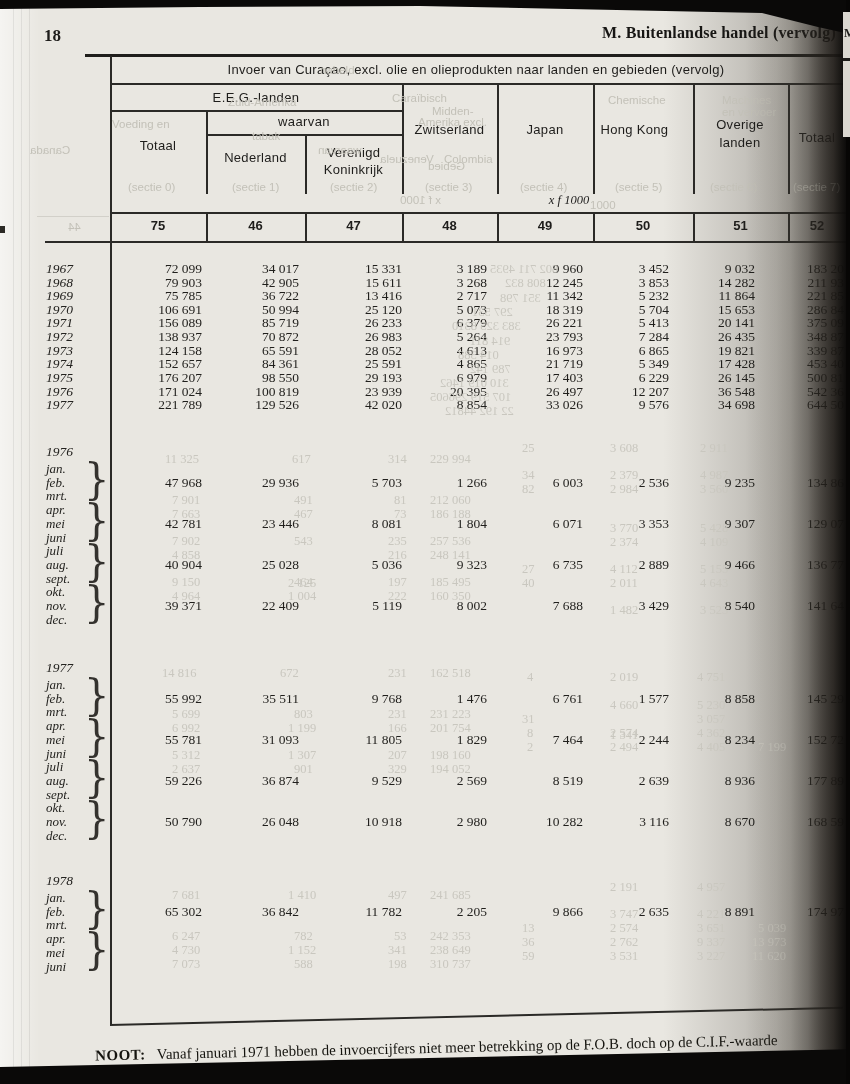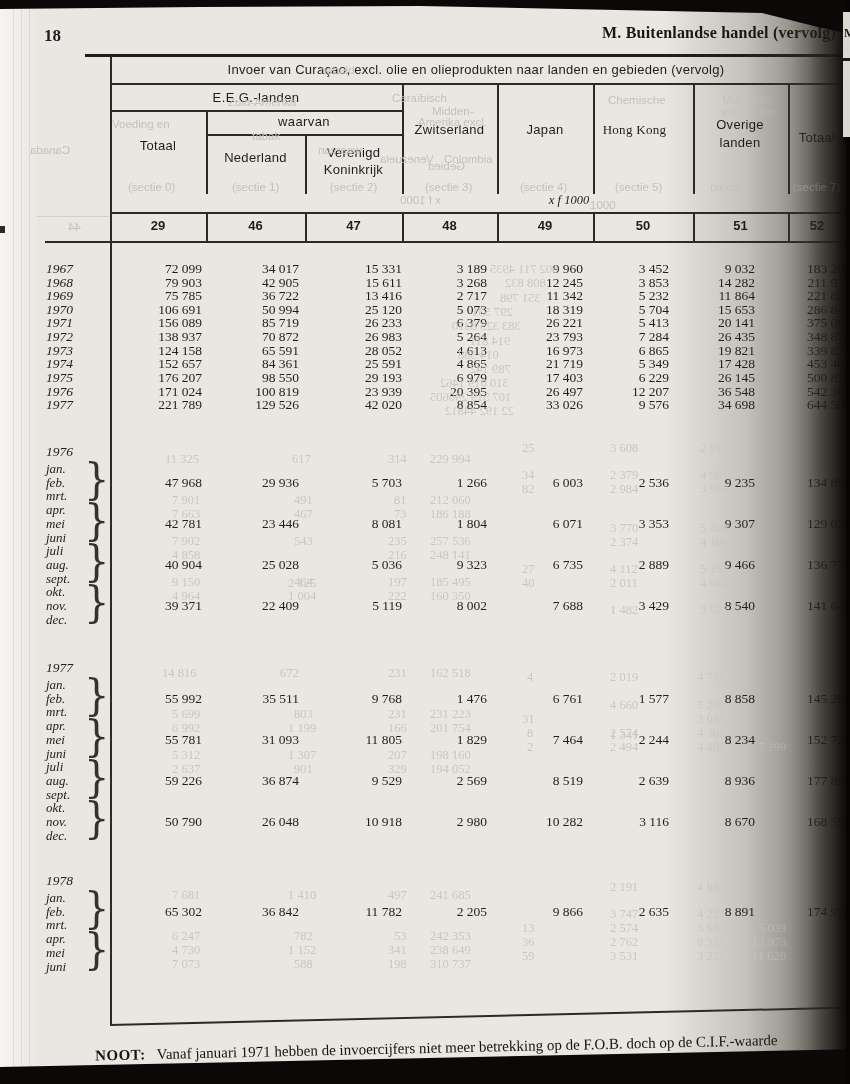--- a/index.html
+++ b/index.html
@@ -49,21 +49,21 @@
       font:13px "Liberation Sans",sans-serif;color:#1e1d1b;letter-spacing:.3px;}
   .ghead{position:absolute;text-align:center;font:13px "Liberation Sans",sans-serif;color:#1e1d1b;letter-spacing:.4px;}
   #eeg{left:110px;top:86px;width:292px;}
   #waarvan{left:206px;top:110px;width:196px;}
   .chead{position:absolute;text-align:center;font:13px "Liberation Sans",sans-serif;color:#1e1d1b;letter-spacing:.3px;}
   .h0{left:110px;width:96px;top:134px;}
   .h1{left:206px;width:99px;top:146px;}
   .h2{left:305px;width:97px;top:140px;line-height:17px;}
   .h3{left:402px;width:95px;top:118px;}
   .h4{left:497px;width:96px;top:118px;}
-  .h5{left:593px;width:83px;top:118px;font-family:Liberation Serif, serif;}
+  .h5{left:593px;width:83px;top:118px;}
   .h6{left:705px;width:70px;top:112px;line-height:18px;}
   .h7{left:788px;width:58px;top:126px;}
   #unit{position:absolute;left:499px;top:189px;width:140px;text-align:center;
       font:italic 12.5px "Liberation Serif",serif;color:#222120;}
   .cnum{position:absolute;top:214px;text-align:center;font:600 13px "Liberation Sans",sans-serif;color:#1e1d1b;}
   .n0{left:110px;width:96px;} .n1{left:206px;width:99px;} .n2{left:305px;width:97px;}
   .n3{left:402px;width:95px;} .n4{left:497px;width:96px;} .n5{left:593px;width:100px;}
   .n6{left:693px;width:95px;} .n7{left:788px;width:58px;}
 
   
@@ -281,21 +281,21 @@
     <div id="waarvan" class="ghead">waarvan</div>
     <div class="chead h0">Totaal</div>
     <div class="chead h1">Nederland</div>
     <div class="chead h2">Verenigd Koninkrijk</div>
     <div class="chead h3">Zwitserland</div>
     <div class="chead h4">Japan</div>
     <div class="chead h5">Hong Kong</div>
     <div class="chead h6">Overige landen</div>
     <div class="chead h7">Totaal</div>
     <div id="unit">x f 1000</div>
-    <div class="cnum n0">29</div>
+    <div class="cnum n0">75</div>
     <div class="cnum n1">46</div>
     <div class="cnum n2">47</div>
     <div class="cnum n3">48</div>
     <div class="cnum n4">49</div>
     <div class="cnum n5">50</div>
     <div class="cnum n6">51</div>
     <div class="cnum n7">52</div>
 
     <div id="tbody">
         <div class="drow" style="top: 257px;">

